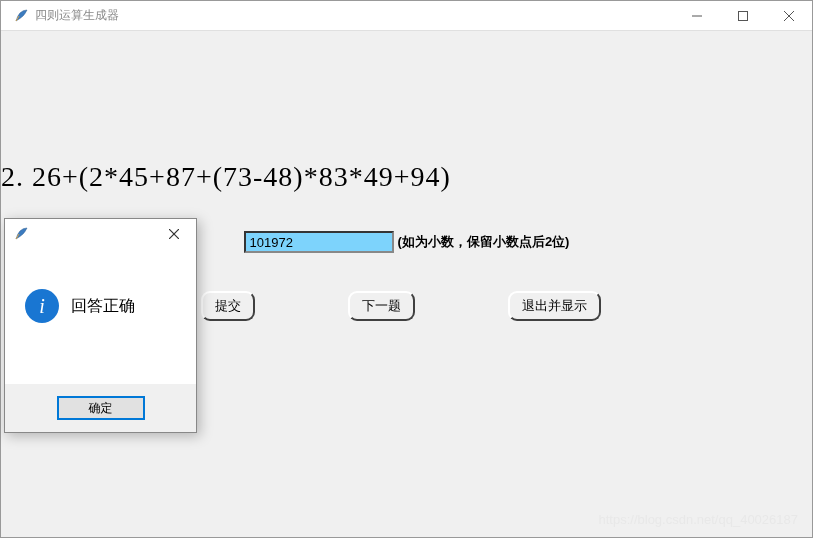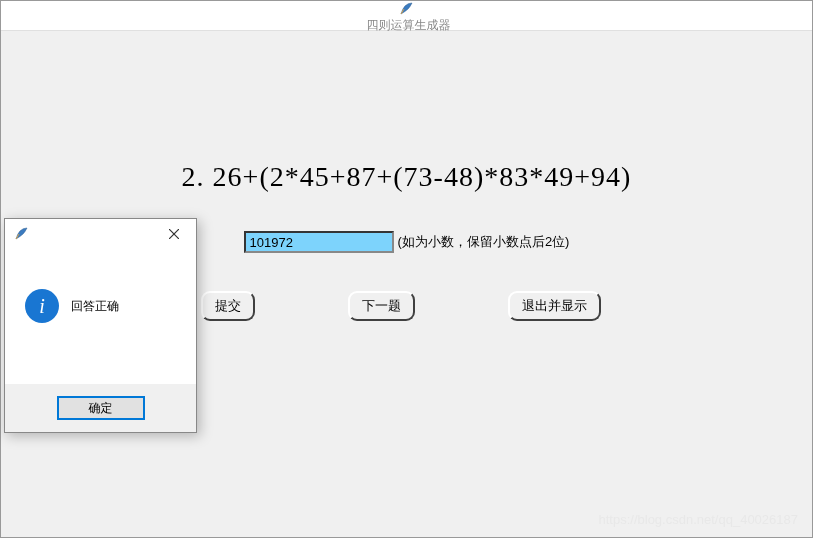--- a/index.html
+++ b/index.html
@@ -16,23 +16,22 @@
       height: 538px;
       border: 1px solid #999;
       background: #f0f0f0;
       position: relative;
     }
     .titlebar {
       height: 30px;
       background: #fff;
       display: flex;
       align-items: center;
-      padding-left: 4px;
+      padding-left: 12px;
       border-bottom: 1px solid #e0e0e0;
-      flex-direction: column;
     }
     .feather-icon {
       width: 16px;
       height: 16px;
       margin-right: 6px;
     }
     .title-text {
       font-size: 12px;
       color: #888;
     }
@@ -52,21 +51,20 @@
     .content {
       position: relative;
       height: calc(100% - 30px);
       background: #f0f0f0;
     }
     .question {
       position: absolute;
       top: 130px;
       left: 0;
       width: 100%;
-      text-align: center;
       font-family: SimSun, serif;
       font-size: 28px;
       color: #000;
       letter-spacing: 1px;
     }
     .input-row {
       position: absolute;
       top: 200px;
       left: 0;
       width: 100%;
@@ -81,20 +79,21 @@
       border: 2px inset #888;
       background: #7dd3fc;
       font-size: 13px;
       padding: 2px 4px;
       font-family: Arial, sans-serif;
     }
     .hint {
       font-size: 13px;
       color: #000;
       font-family: SimSun, sans-serif;
+      font-weight: bold;
     }
     .button-row {
       position: absolute;
       top: 260px;
       left: 200px;
       width: 400px;
       display: flex;
       justify-content: space-between;
     }
     .tk-button {
@@ -159,21 +158,21 @@
       color: #fff;
       display: flex;
       align-items: center;
       justify-content: center;
       font-family: Georgia, serif;
       font-size: 20px;
       font-style: italic;
       flex-shrink: 0;
     }
     .dialog-msg {
-      font-size: 12px;
+      font-size: 16px;
       color: #000;
       font-family: SimSun, sans-serif;
     }
     .dialog-footer {
       position: absolute;
       bottom: 0;
       left: 0;
       right: 0;
       height: 48px;
       background: #f0f0f0;

